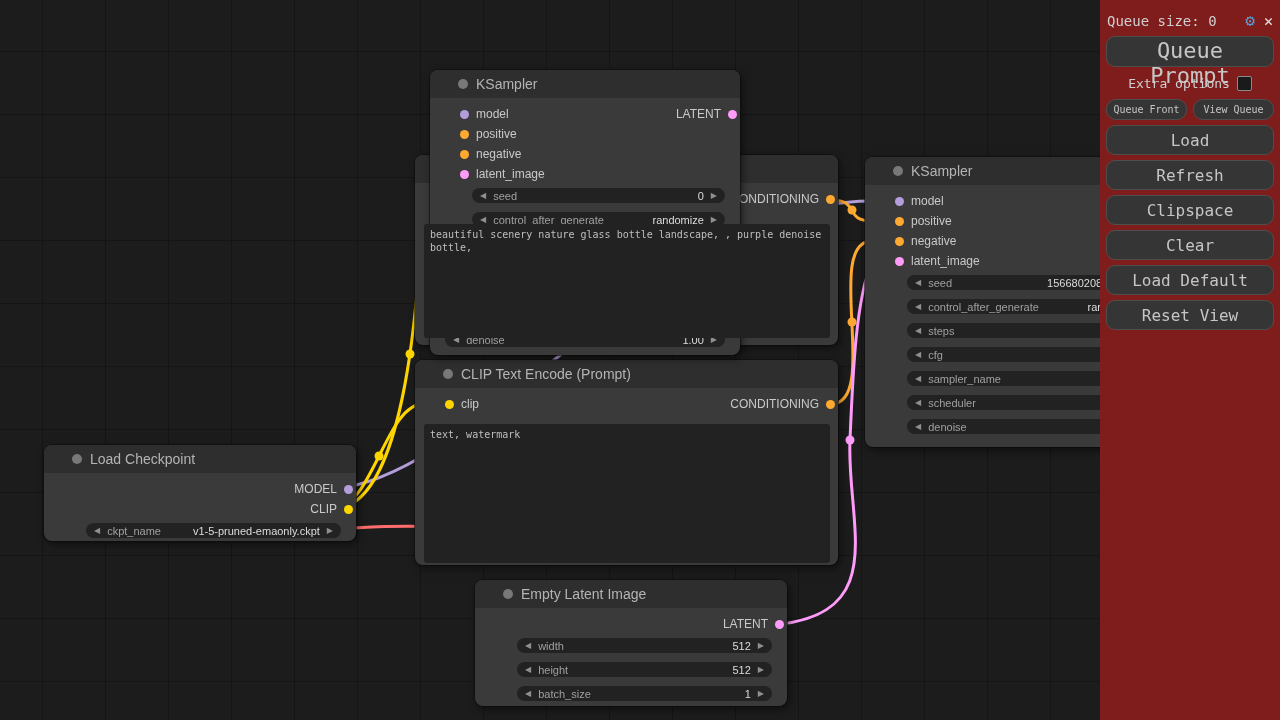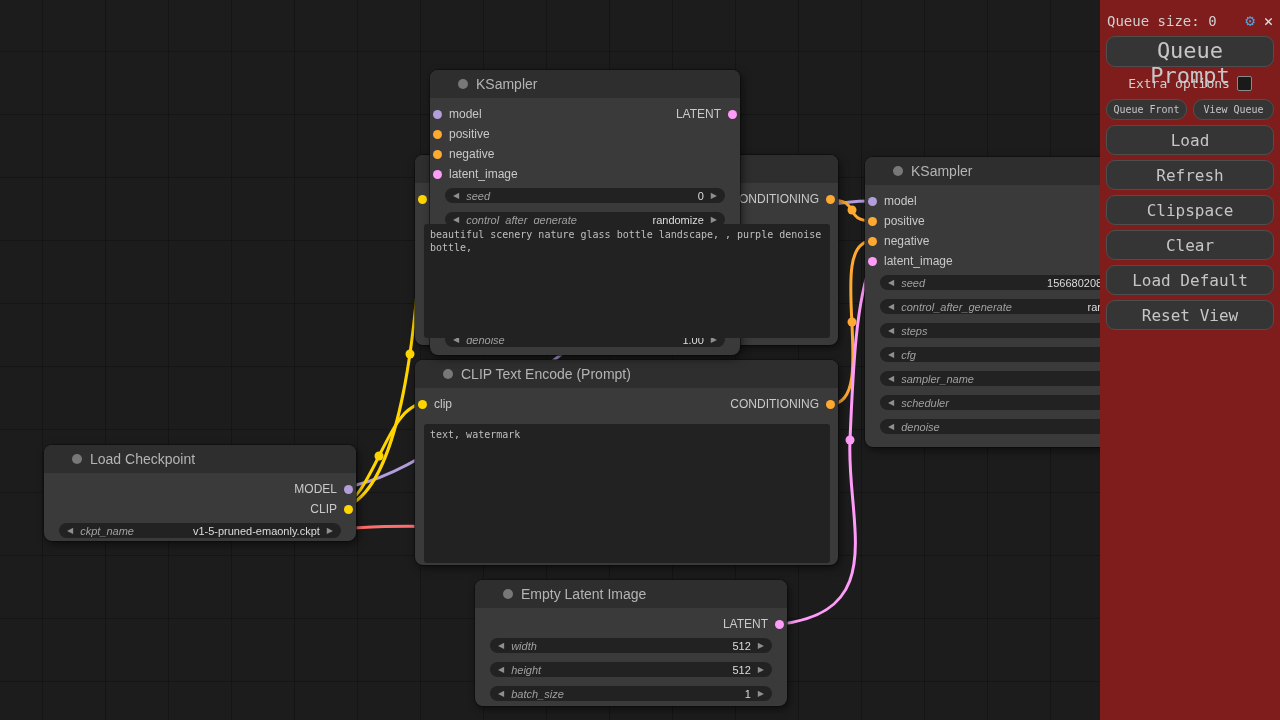--- a/index.html
+++ b/index.html
@@ -11,30 +11,30 @@
     background-size:63px 63px;background-position:-21px -12px;}
   
   #wires{position:absolute;left:0;top:0;z-index:1;}
   #wires path{fill:none;stroke-width:3;stroke-linecap:round;}
   
   .node{position:absolute;background:#3a3a3a;border-radius:8px;z-index:2;
     box-shadow:2px 3px 9px rgba(0,0,0,.55),0 0 0 1px rgba(15,15,15,.55);}
   .ntitle{height:28px;background:#2e2e2e;border-radius:8px 8px 0 0;display:flex;align-items:center;gap:8px;
     padding:0 28px;color:#b4b4b4;font-size:14px;}
   .ndot{width:10px;height:10px;border-radius:50%;background:#787878;flex:none;}
-  .body{padding-top:6px;}
+  .body{padding-top:6px;padding-left:27px;}
   .slotrow{height:20px;display:flex;align-items:center;gap:7px;padding:0 3px;color:#c9c9c9;font-size:12px;}
   .sp{flex:1;}
   .sdot{width:9px;height:9px;border-radius:50%;flex:none;}
   .c-model{background:#b39ddb;} .c-clip{background:#ffd500;} .c-vae{background:#ff6e6e;}
   .c-cond{background:#ffa931;} .c-latent{background:#ff9cf9;}
   .widgets{display:flex;flex-direction:column;gap:9px;margin:4px 15px 0;}
   .widget{height:15px;border-radius:8px;background:#222;display:flex;align-items:center;padding:0 8px;gap:7px;font-size:11px;}
   .warr{color:#8f8f8f;font-size:8px;line-height:1;flex:none;}
-  .wlabel{color:#a0a0a0;white-space:nowrap;font-style:italic;}
+  .wlabel{color:#a0a0a0;white-space:nowrap;}
   .wval{color:#dcdcdc;margin-left:auto;white-space:nowrap;overflow:hidden;}
   .prompt-text{position:absolute;z-index:4;background:#222;border-radius:3px;color:#bfbfbf;
     font-family:"DejaVu Sans Mono",monospace;font-size:10px;line-height:1.3;padding:4px 6px;
     overflow:hidden;white-space:pre-wrap;word-break:break-word;}
   
   #sidebar{position:absolute;left:1100px;top:0;width:180px;height:720px;background:#7f1d1d;z-index:10;
     font-family:"DejaVu Sans Mono",monospace;box-sizing:border-box;padding:9px 6px;color:#cfcfcf;}
   .mh{display:flex;align-items:center;gap:9px;padding:2px 1px 6px;font-size:14px;}
   .mh .qs{flex:1;}
   .gear{color:#5a9fd6;font-size:16px;cursor:pointer;}

